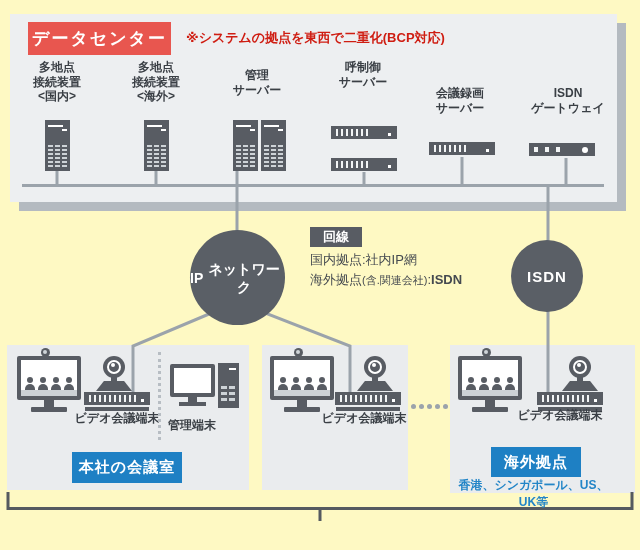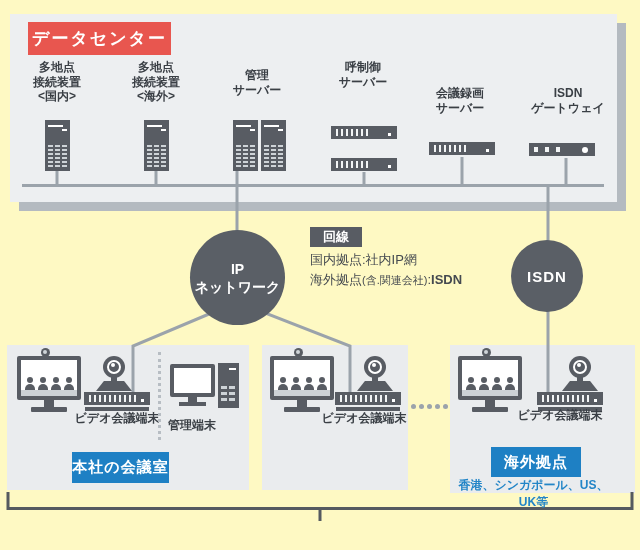--- a/index.html
+++ b/index.html
@@ -44,21 +44,21 @@
   .rack .stripes{position:absolute;left:5px;top:3px;bottom:3px;width:33px;
     background:repeating-linear-gradient(90deg,#f2f4f5 0 2px,transparent 2px 5px);}
   .rack .dot{position:absolute;right:6px;bottom:3px;width:3px;height:3px;background:#fff;}
   .rack.gateway .stripes{background:repeating-linear-gradient(90deg,#f2f4f5 0 4px,transparent 4px 11px);
     width:28px;top:4px;bottom:4px;}
   .rack.gateway .dot{width:6px;height:6px;border-radius:50%;right:7px;bottom:3px;}
   .rack-base{position:absolute;width:64px;height:4px;background:#585C63;}
 
   
   .net-circle{position:absolute;border-radius:50%;background:#5A5F66;color:#fff;font-weight:bold;
-              display:flex;flex-direction:column;align-items:center;justify-content:center;text-align:center;}
+              display:flex;flex-direction:row;align-items:center;justify-content:center;text-align:center;}
   .net-circle.ip{left:190px;top:230px;width:95px;height:95px;font-size:14px;line-height:18px;}
   .net-circle.isdn{left:511px;top:240px;width:72px;height:72px;font-size:15px;letter-spacing:1px;}
 
   
   .kaisen-title{left:310px;top:227px;width:52px;height:20px;background:#585C63;color:#fff;
                 font-size:13px;font-weight:bold;display:flex;align-items:center;justify-content:center;}
   .kaisen-row{position:absolute;left:310px;font-size:13px;color:#454A50;}
   .kaisen-row .paren{font-size:11px;}
   .kaisen-row .val{font-weight:bold;}
 
@@ -134,20 +134,21 @@
       <path d="M228 306 L133 346 V392"></path>
       <path d="M247 306 L350 346 V392"></path>
     </g>
     <g stroke="#555A60" stroke-width="3" fill="none">
       <path d="M8 492 V508.5 H632 V492"></path>
       <path d="M320 510 V521"></path>
     </g>
   </svg>
 
   <div class="abs dc-title">データセンター</div>
+  <div class="abs dc-note">※システムの拠点を東西で二重化(BCP対応)</div>
 
   <div class="srv-label" style="left:17px;top:60px;width:80px;">
     <span>多地点</span>
     <span>接続装置</span>
     <span>&lt;国内&gt;</span>
   </div>
   <div class="srv-label" style="left:116px;top:60px;width:80px;">
     <span>多地点</span>
     <span>接続装置</span>
     <span>&lt;海外&gt;</span>
@@ -241,21 +242,21 @@
     <div class="rack-base" style="left:78px;top:62px;"></div>
     <div class="caption" style="left:30px;top:65px;width:160px;">ビデオ会議端末</div>
     <div class="divider" style="left:151px;top:7px;height:88px;"></div>
     <div class="pc-monitor" style="left:163px;top:19px;"></div>
     <div class="pc-neck" style="left:181px;top:52px;"></div>
     <div class="pc-base" style="left:172px;top:57px;"></div>
     <div class="pc-tower" style="left:211px;top:18px;">
         <div class="vents"></div>
       </div>
     <div class="caption" style="left:145px;top:72px;width:80px;">管理端末</div>
-    <div class="room-label" style="left:65px;top:107px;width:97px;height:31px;">本社の会議室</div>
+    <div class="room-label" style="left:65px;top:107px;width:110px;height:31px;">本社の会議室</div>
   </div>
 
   <div class="abs" style="left:262px;top:345px;width:146px;height:145px;">
     <div class="tv" style="left:8px;top:3px;">
       <div class="tv-cam"></div>
       <div class="tv-frame">
           <div class="tv-screen">
         <div class="people">
               <i class="person"></i>
               <i class="person"></i>

